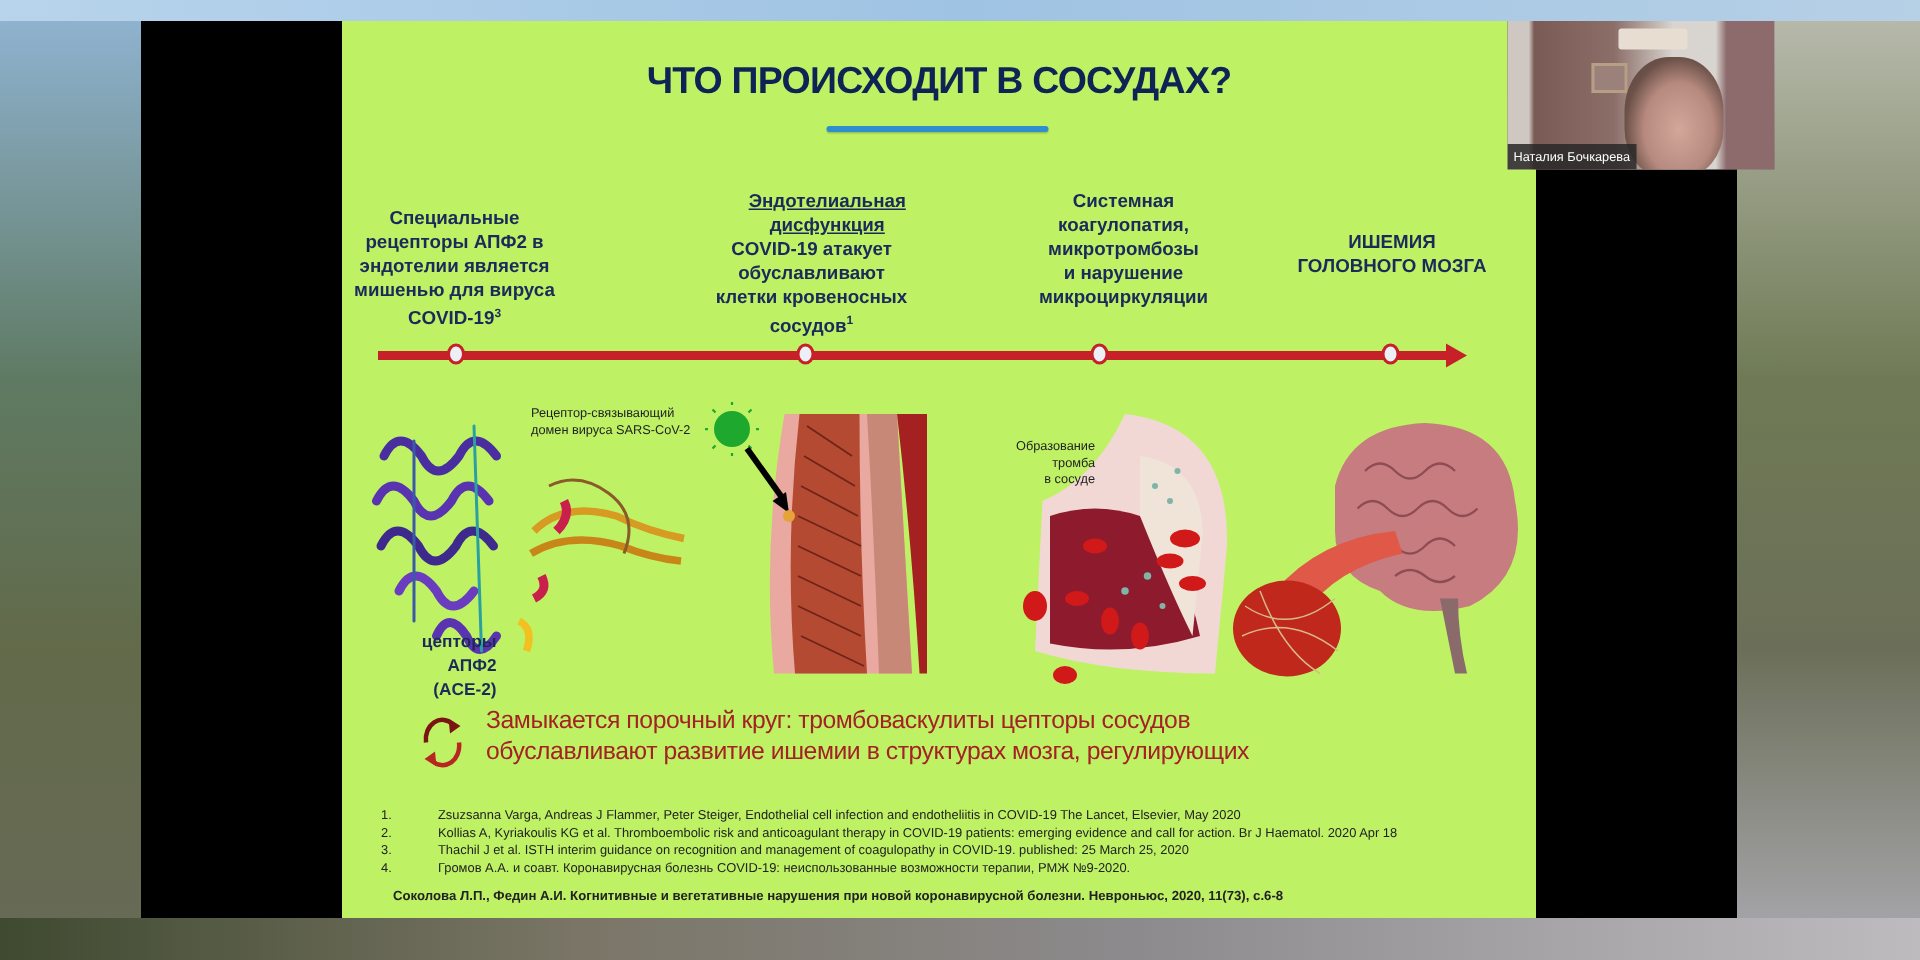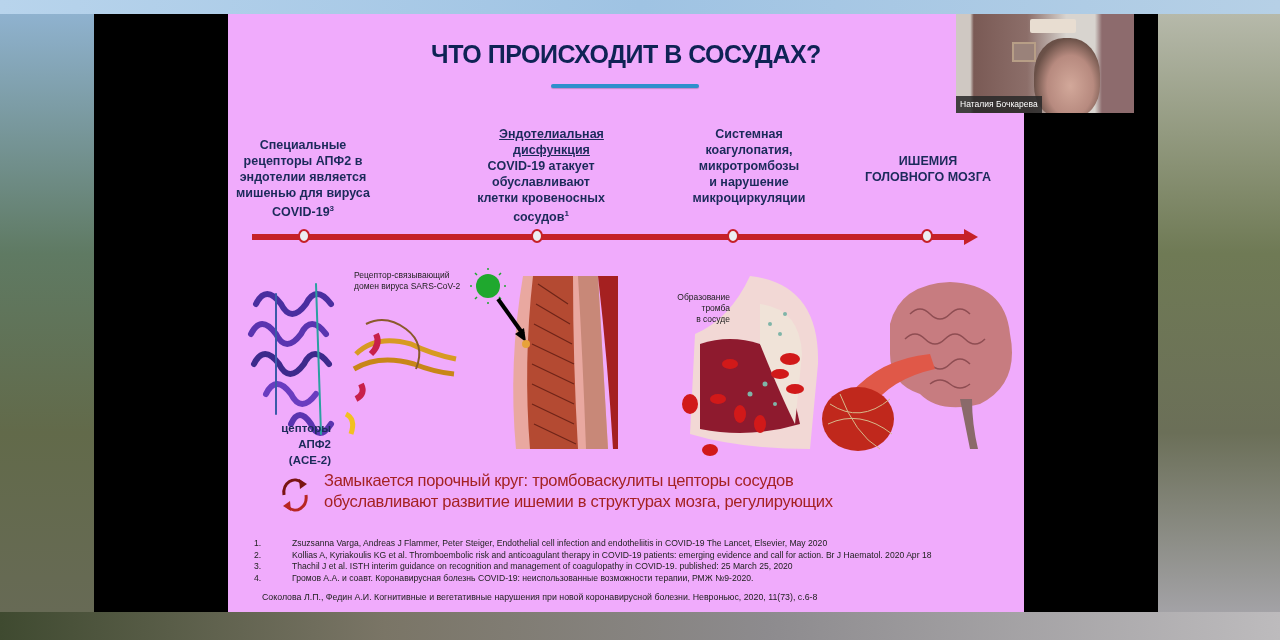--- a/index.html
+++ b/index.html
@@ -4,38 +4,38 @@
 <style>
   html,body{margin:0;padding:0;}
   body{width:1280px;height:640px;position:relative;overflow:hidden;
     background:linear-gradient(160deg,#b9d3ea 0%,#7ea8cc 18%,#5d7a6a 45%,#6a7048 60%,#8a8a82 80%,#c9c7c6 100%);
     font-family:"Liberation Sans",sans-serif;}
   .bgblur-top{position:absolute;left:0;top:0;width:1280px;height:14px;background:linear-gradient(90deg,#b8d4ec,#9fc3e3 50%,#b6d0e6);}
   .bgblur-bottom{position:absolute;left:0;top:612px;width:1280px;height:28px;background:linear-gradient(90deg,#3f4a30,#7a7566 30%,#8d8b8e 60%,#bdbbbd);}
   .bgblur-left{position:absolute;left:0;top:14px;width:94px;height:598px;background:linear-gradient(180deg,#8fb2cf,#5f7a63 40%,#626a4a 70%,#676a55);}
   .bgblur-right{position:absolute;left:1158px;top:14px;width:122px;height:598px;background:linear-gradient(180deg,#b6b9aa,#6f7a55 40%,#6b6f58 70%,#a3a2a6);}
   .frame{position:absolute;left:94px;top:14px;width:1064px;height:598px;background:#000;}
-  .slide{position:absolute;left:228px;top:14px;width:796px;height:598px;background:#f0abfc;}
+  .slide{position:absolute;left:228px;top:14px;width:796px;height:598px;background:#bef264;}
   .title{position:absolute;left:0;top:26px;width:796px;text-align:center;font-size:25px;font-weight:bold;color:#0f2355;letter-spacing:-0.5px;}
   .title-underline{position:absolute;left:323px;top:70px;width:148px;height:4px;background:#2e8fcc;border-radius:2px;box-shadow:0 1px 1px rgba(0,0,0,.2);}
   .step{position:absolute;text-align:center;font-size:12.5px;font-weight:bold;color:#1b2a5a;line-height:16px;}
   .step u{text-decoration:underline;margin-left:21px;}
   .step sup{font-size:8px;}
   .timeline{position:absolute;left:24px;top:220px;width:720px;height:6px;background:#c62128;}
   .arrowhead{position:absolute;left:736px;top:215px;width:0;height:0;border-top:8px solid transparent;border-bottom:8px solid transparent;border-left:14px solid #c62128;}
   .dot{position:absolute;top:215px;width:12px;height:14px;border:2px solid #c62128;border-radius:50%;background:#eceff3;box-sizing:border-box;}
   .img{position:absolute;}
   .cycle{position:absolute;left:52px;top:463px;width:30px;height:36px;}
   .conclusion{position:absolute;left:96px;top:456px;font-size:16.5px;color:#a52224;line-height:21px;letter-spacing:-0.3px;}
   .refs{position:absolute;left:26px;top:524px;font-size:8.6px;color:#222;line-height:11.5px;}
   .refs .r{display:flex;}
   .refs .n{width:38px;}
-  .cite{position:absolute;left:34px;top:578px;font-size:8.8px;color:#222;}
+  .cite{position:absolute;left:34px;top:578px;font-size:8.8px;color:#222;font-weight:bold;}
   .lbl-small{position:absolute;font-size:8.5px;color:#222;line-height:11px;}
-  .video{position:absolute;left:956px;top:14px;width:178px;height:99px;background:linear-gradient(120deg,#6c5a56 0%,#8a6a66 35%,#c9c3bd 60%,#7c6a68 100%);overflow:hidden;}
+  .video{position:absolute;left:1005px;top:14px;width:178px;height:99px;background:linear-gradient(120deg,#6c5a56 0%,#8a6a66 35%,#c9c3bd 60%,#7c6a68 100%);overflow:hidden;}
   .video .wall{position:absolute;left:0;top:0;width:178px;height:99px;background:linear-gradient(90deg,#cfc8c2 0%,#cfc8c2 8%,#7a5a55 10%,#8c6e69 40%,#d8d4cf 62%,#d8d4cf 78%,#8d6b6d 82%);}
   .video .ac{position:absolute;left:74px;top:5px;width:46px;height:14px;background:#e8ddd1;border-radius:2px;}
   .video .picture{position:absolute;left:56px;top:28px;width:20px;height:16px;border:2px solid #b79e86;background:#9a827a;}
   .video .head{position:absolute;left:78px;top:24px;width:66px;height:80px;border-radius:45% 45% 40% 40%;background:radial-gradient(ellipse at 55% 60%,#d2a89a 0%,#b78a7f 45%,#6b5148 70%,#5b4540 100%);}
   .video .name{position:absolute;left:0;top:82px;height:17px;padding:0 4px;background:rgba(40,40,40,.85);color:#fff;font-size:8.5px;line-height:17px;}
 </style>
 </head>
 <body>
 
 <div class="bgblur-top"></div>

